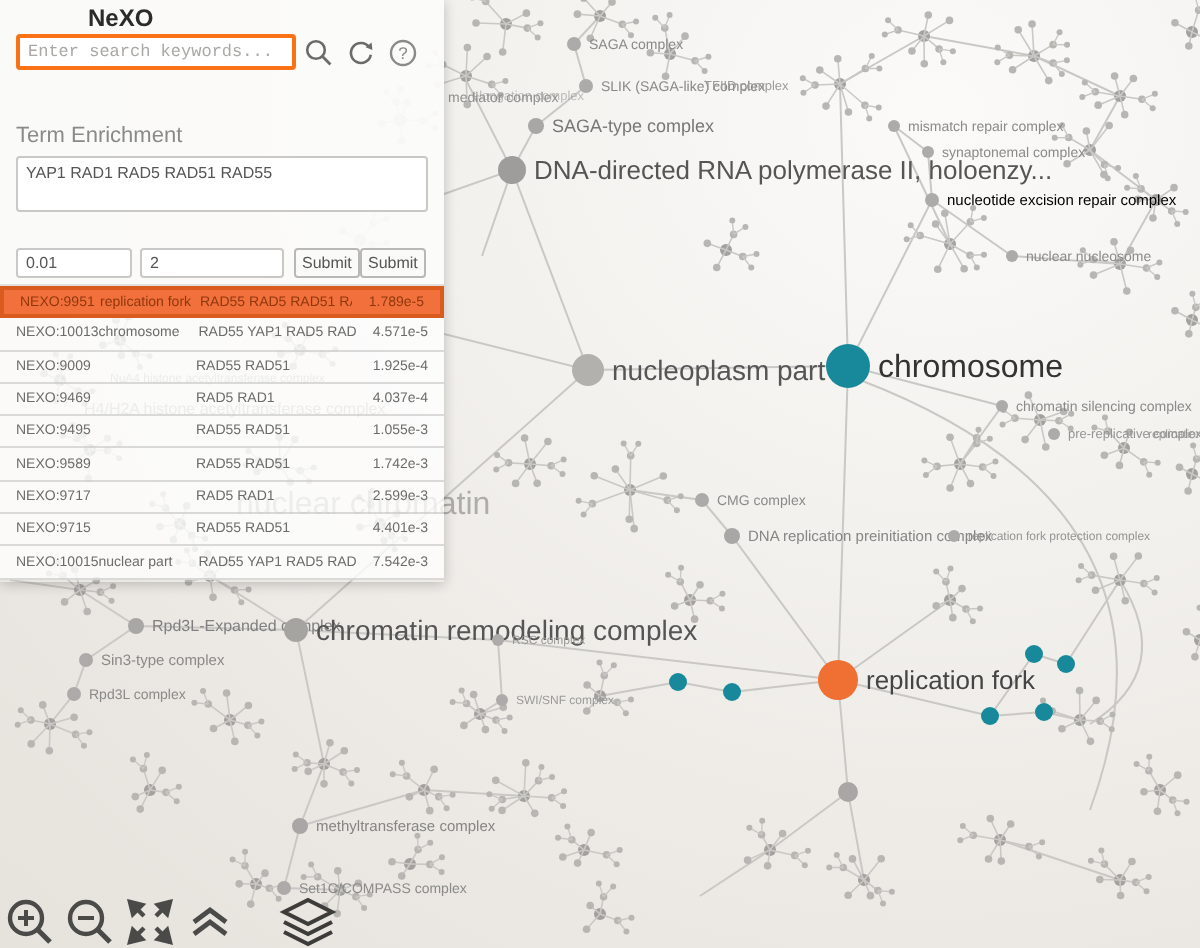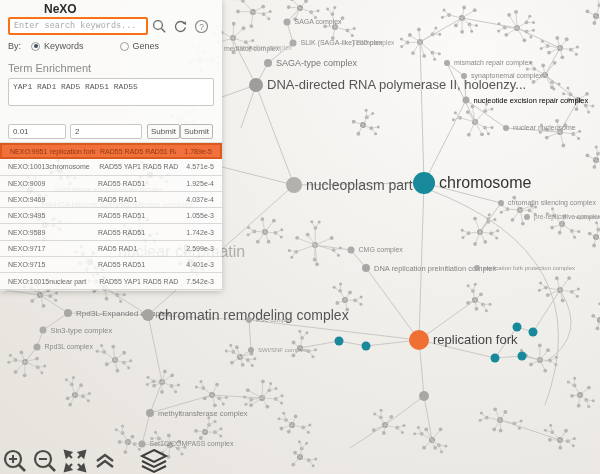--- a/index.html
+++ b/index.html
@@ -21,21 +21,21 @@
   .search-input::placeholder { color:#a9a8a6; }
   .icon-btn { position:absolute; top:19px; width:16px; height:16px; cursor:pointer; background:none; border:none; }
   .by-row { position:absolute; left:8px; top:41px; font-size:9px; color:#555; display:flex; align-items:center; }
   .radio { display:inline-block; width:9px; height:9px; border:1px solid #9a9a98; border-radius:50%;
     margin:0 4px 0 0; position:relative; background:#fdfdfd; }
   .radio.sel::after { content:""; position:absolute; left:1.5px; top:1.5px; width:4px; height:4px;
     border-radius:50%; background:#44505c; }
   .section-head { position:absolute; left:8px; top:62px; font-size:11px; color:#8a8a88; }
   .query-area { position:absolute; left:8px; top:78px; width:206px; height:28px;
     border:1px solid #c9c8c6; border-radius:2px; background:#fff; font-size:8px; color:#555;
-    padding:3px 4px; resize:none; font-family:Liberation Mono, monospace; }
+    padding:3px 4px; resize:none; font-family:Liberation Sans, sans-serif; }
   .num-input { position:absolute; top:124px; height:15px; border:1px solid #c9c8c6; border-radius:2px;
     background:#fff; font-size:8px; color:#555; padding:0 4px; font-family:"Liberation Sans",sans-serif; }
   .btn { position:absolute; top:124px; height:15px; font-size:8px; color:#555;
     background:#fafaf9; border:1px solid #b9b8b6; border-radius:2px; padding:0 3px; cursor:pointer;
     font-family:"Liberation Sans",sans-serif; }
 
   
   .results { width:222px; }
   .rrow { display:flex; align-items:center; height:16.3px; padding:0 0 0 8px;
     background:rgba(255,255,255,0.78); border-bottom:1px solid rgba(190,190,188,0.55);
@@ -1373,27 +1373,20 @@
             <path d="M11.5 4.5 A5 5 0 1 0 12.4 8.4" fill="none" stroke="#6b6b69" stroke-width="1.3"></path>
             <polygon points="12.8,2.3 13.2,6 9.8,4.6" fill="#6b6b69"></polygon>
           </svg>
       </button>
       <button class="icon-btn" style="left:193px">
         <svg width="15" height="15" viewBox="0 0 15 15">
             <circle cx="7.5" cy="7.5" r="6" fill="none" stroke="#8a8a88" stroke-width="1.2"></circle>
             <text x="7.5" y="10.6" font-size="8.5" fill="#8a8a88" text-anchor="middle" font-family="Liberation Sans,sans-serif">?</text>
           </svg>
       </button>
-      <div class="by-row">
-        <span>By:</span>
-        <span class="radio sel" style="margin-left:10px"></span>
-        <span>Keywords</span>
-        <span class="radio" style="margin-left:36px"></span>
-        <span>Genes</span>
-      </div>
       <div class="section-head">Term Enrichment</div>
       <textarea class="query-area" style="">YAP1 RAD1 RAD5 RAD51 RAD55</textarea>
       <input class="num-input" style="left: 8px; width: 58px;" value="0.01">
       <input class="num-input" style="left: 70px; width: 72px;" value="2">
       <button class="btn" style="left:147px">Submit</button>
       <button class="btn" style="left:180px">Submit</button>
     </div>
     <div class="results" id="results-table">
         <div class="rrow sel">
           <div class="c-id">NEXO:9951</div>

